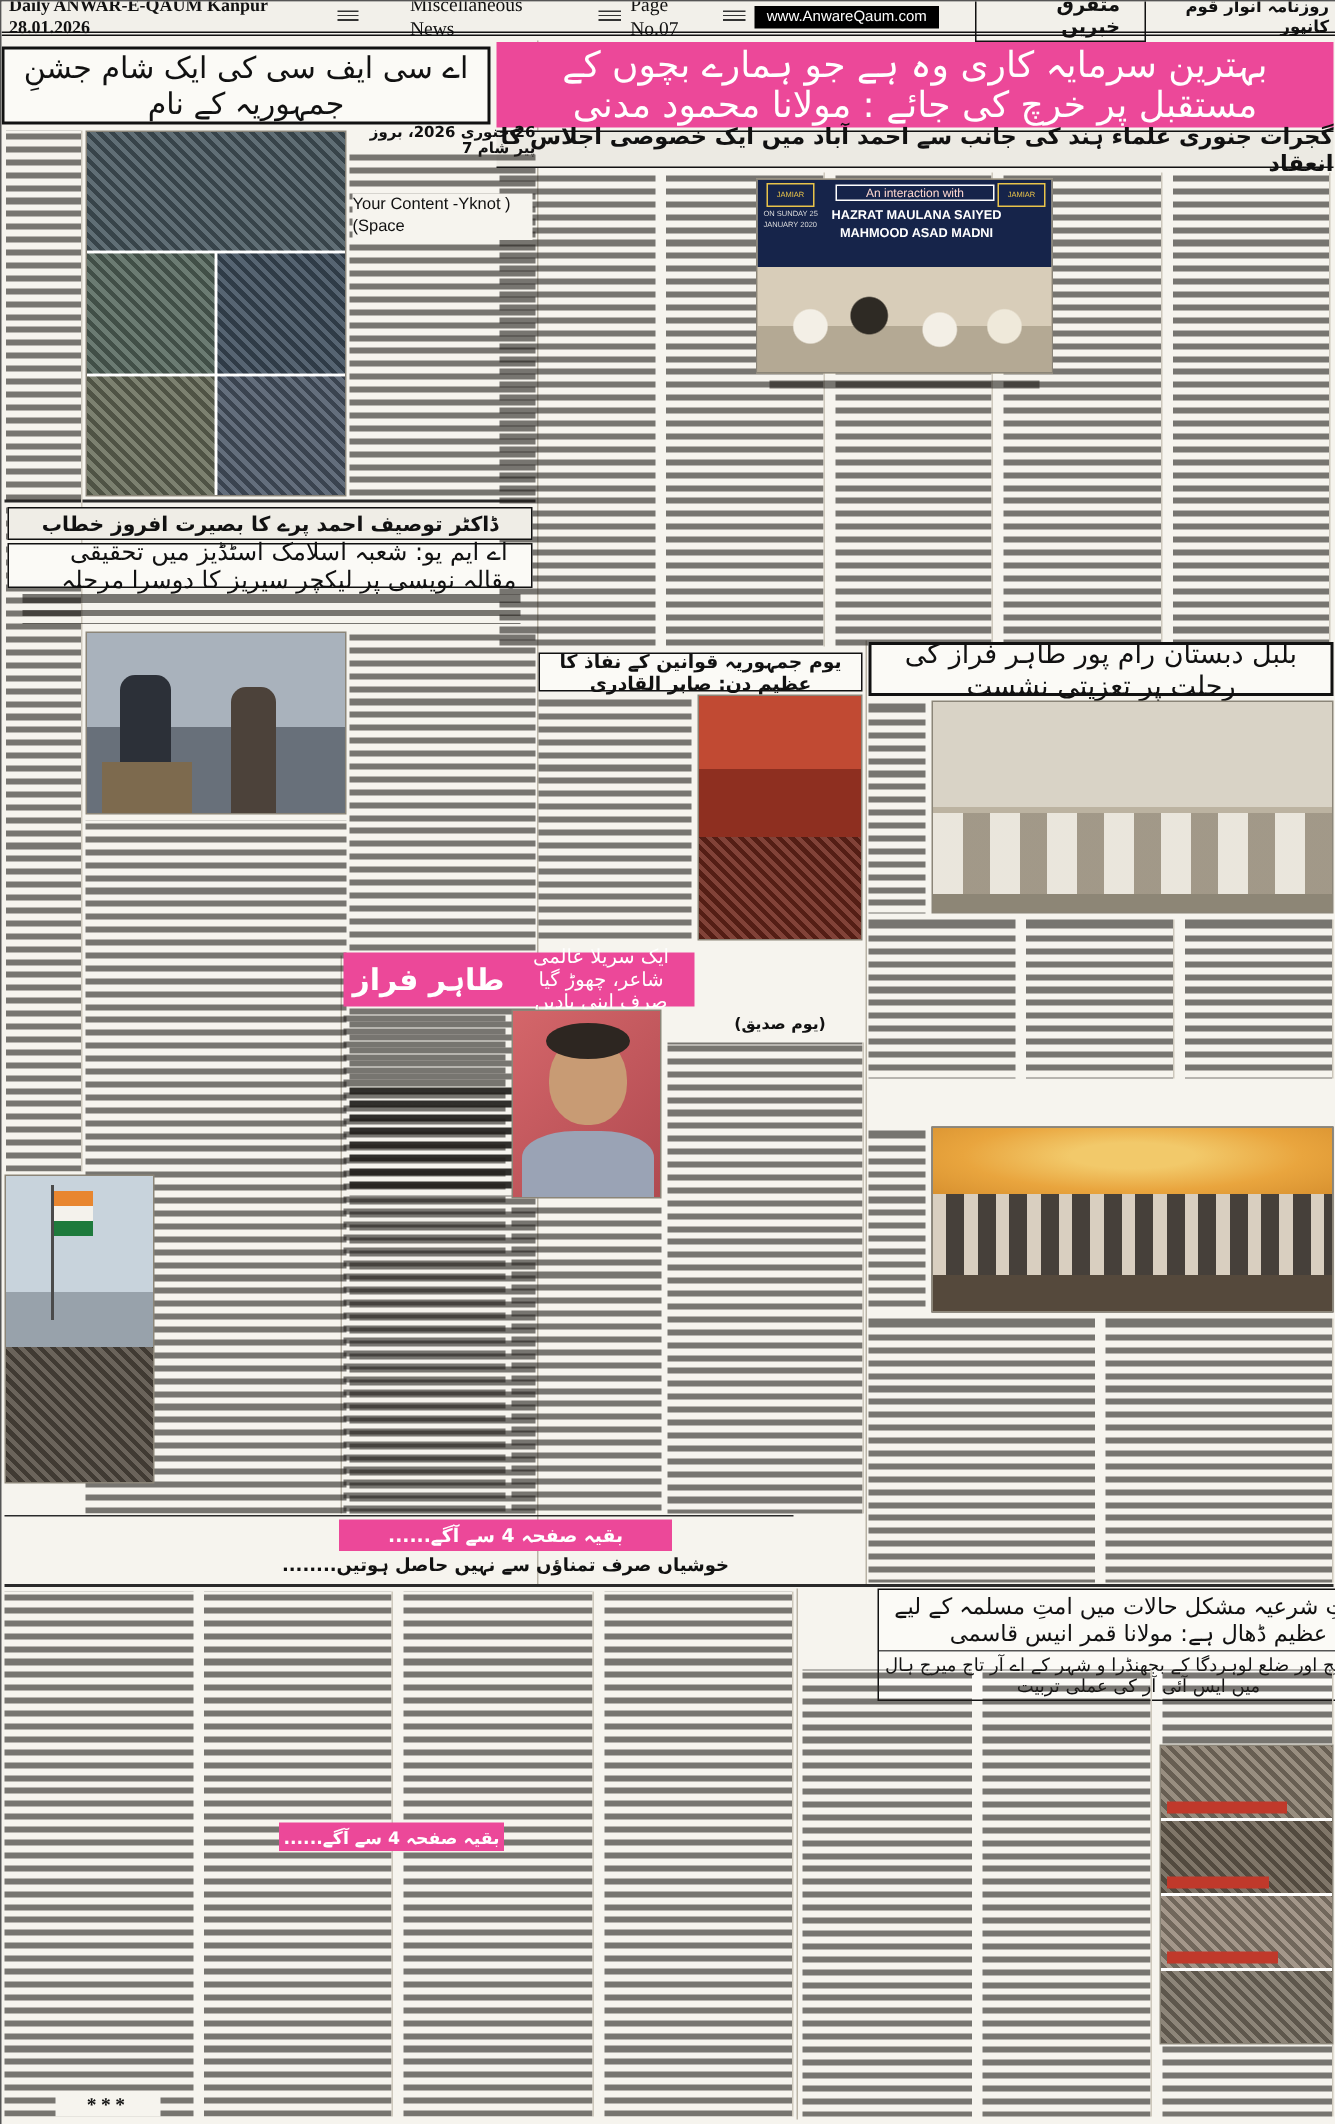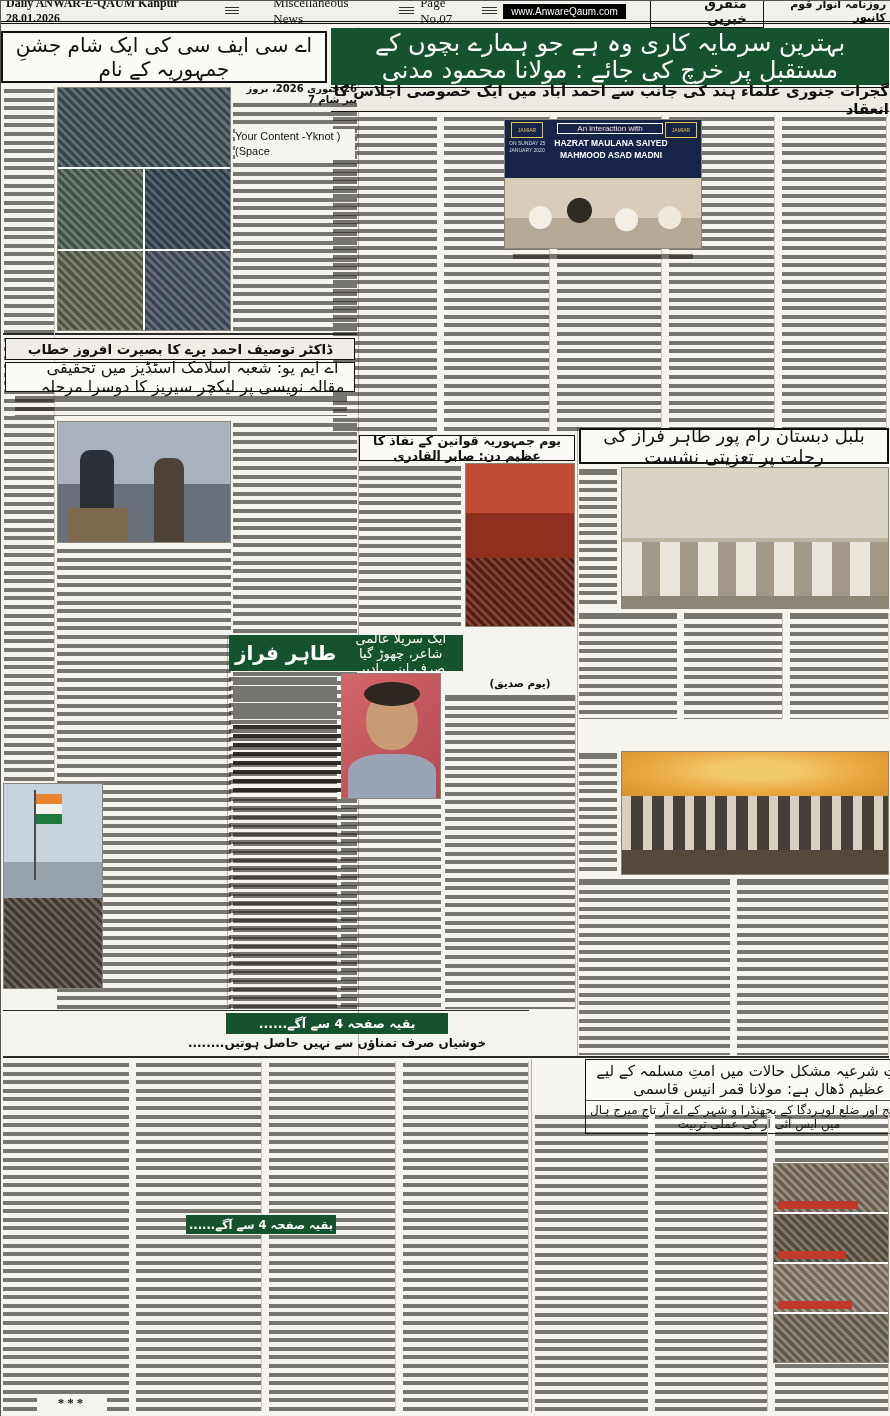--- a/index.html
+++ b/index.html
@@ -16,21 +16,21 @@
     background-image:repeating-linear-gradient(to bottom, rgba(35,32,28,.60) 0 4px, rgba(0,0,0,0) 4px 8.6px);
     background-position:0 2px;
   }
   .greek-bold{
     background-image:repeating-linear-gradient(to bottom, rgba(15,13,10,.85) 0 4.5px, rgba(0,0,0,0) 4.5px 9px);
   }
   .cols{display:flex; gap:7px;}
   .cols>div{flex:1 1 0;}
   .cols>div+div{border-right:1px solid #cdc8bc;}
   .box{border:1.5px solid #111; background:#fbfaf6; display:flex; align-items:center; justify-content:center; text-align:center;}
-  .bar-black{background:#14532d; color:#fff; display:flex; align-items:center; justify-content:center; text-align:center;}
+  .bar-black{background:#ec4899; color:#fff; display:flex; align-items:center; justify-content:center; text-align:center;}
   .hairline{background:#2a2a2a;}
   .vrule{background:#b9b3a6; width:1px;}
   .photo{border:1px solid #8b8578; box-sizing:border-box; overflow:hidden;}
   
   #hdr{
     position:absolute; left:0; top:0; width:890px; height:23px;
     display:flex; align-items:center; padding:0 5px; box-sizing:border-box;
     border-bottom:3px double #111; background:#f2f0ea; font-size:12px;
   }
   .lines-icon{width:16px;height:9px;margin:0 6px;

